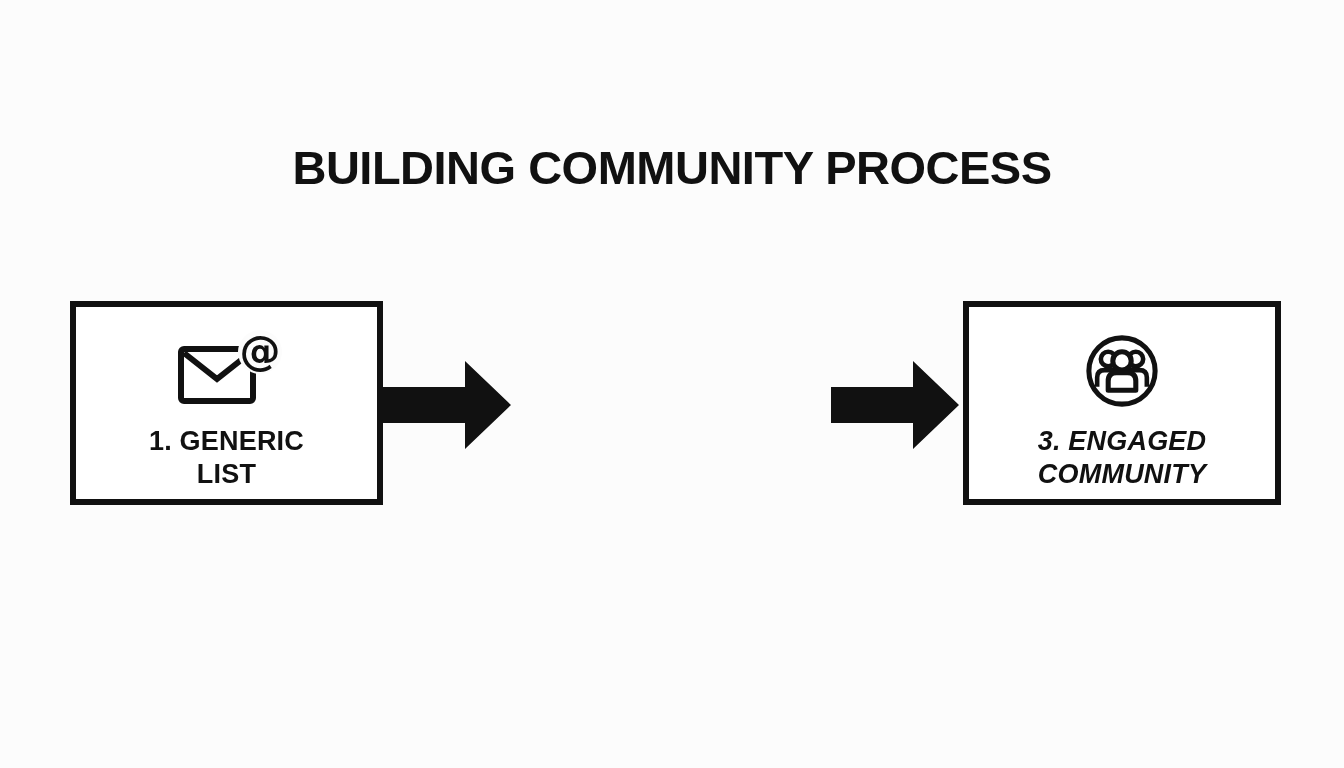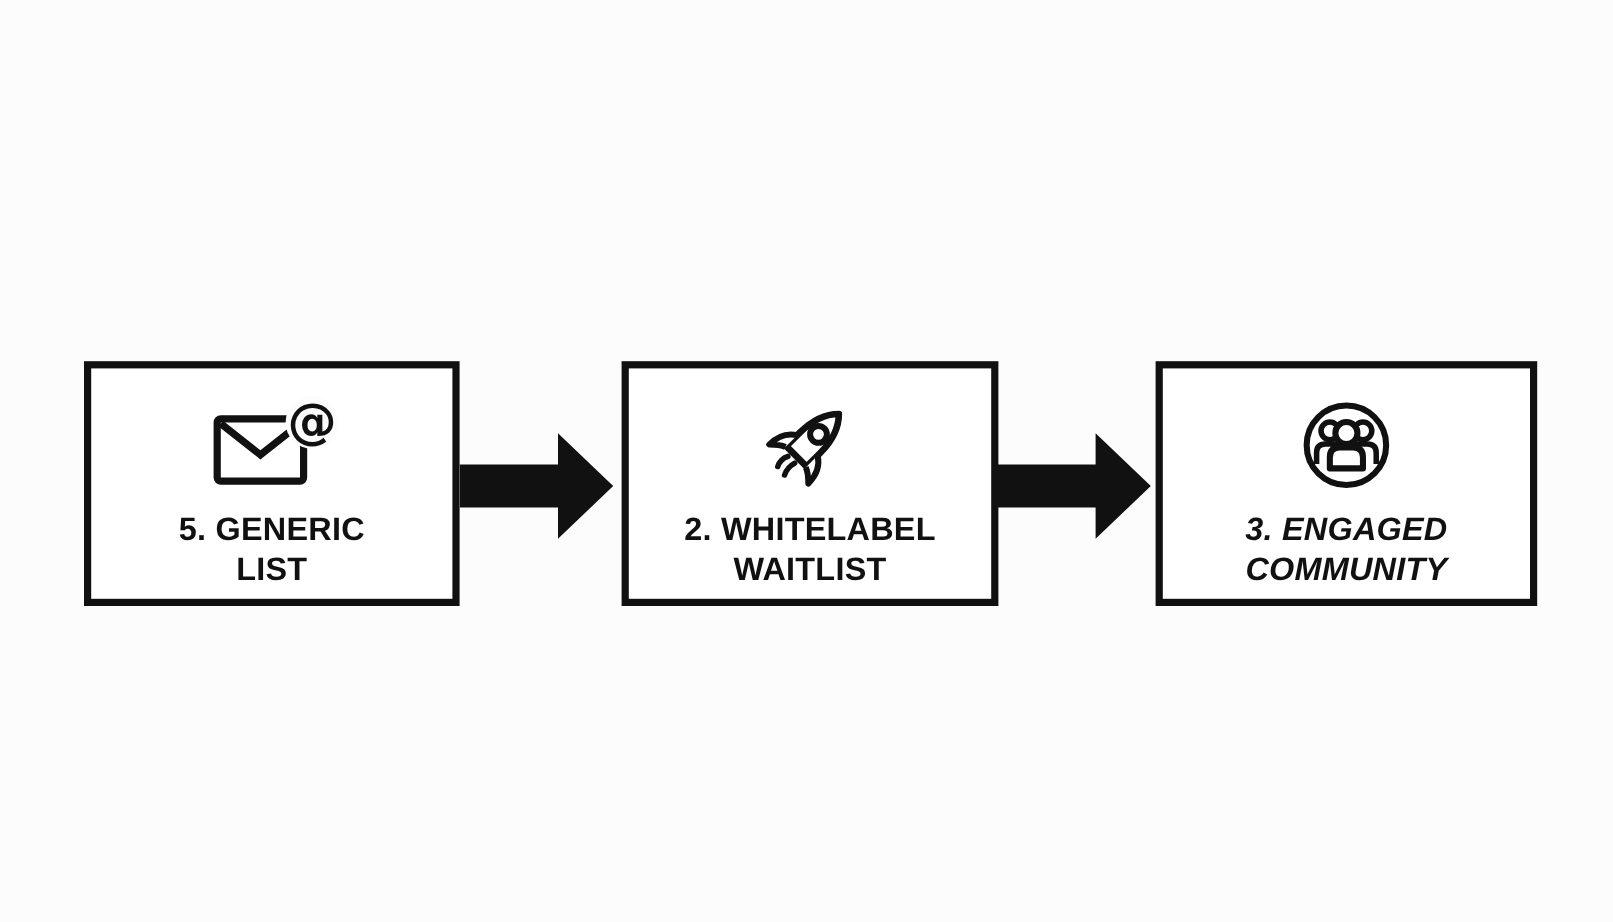--- a/index.html
+++ b/index.html
@@ -68,54 +68,39 @@
     height: 92px;
   }
   .arrow.arrow-1 { left: 383px; }
   .arrow.arrow-2 { left: 831px; }
 </style>
 </head>
 <body>
 
 <div class="canvas">
 
+  <h1 class="title">BUILDING COMMUNITY PROCESS</h1>
 
   <div class="step-box box-1">
     <span class="step-icon">
       <svg width="116" height="92" viewBox="0 0 116 92" aria-hidden="true">
         <rect x="12" y="24" width="72" height="52" rx="3" fill="#ffffff" stroke="#111111" stroke-width="6"></rect>
         <polyline points="15,28 48,54 81,28" fill="none" stroke="#111111" stroke-width="6" stroke-linejoin="miter"></polyline>
         <circle cx="91" cy="27" r="22" fill="#fcfcfc"></circle>
         <text x="91" y="40" text-anchor="middle" font-family="'DejaVu Sans', sans-serif" font-size="41" font-weight="bold" fill="#111111">@</text>
       </svg>
     </span>
-    <div class="step-label">5. GENERIC
+    <div class="step-label">1. GENERIC
 LIST</div>
   </div>
 
   <svg class="arrow arrow-1" viewBox="0 0 130 92" aria-hidden="true">
     <polygon points="0,28 82,28 82,2 128,46 82,90 82,64 0,64" fill="#111111"></polygon>
   </svg>
 
-  <div class="step-box box-2">
-    <span class="step-icon">
-      <svg width="100" height="96" viewBox="0 0 100 96" aria-hidden="true">
-        <g transform="translate(50,46) rotate(45)">
-          <path d="M0,-34 C 9,-25 12,-12 12,0 L 12,16 L -12,16 L -12,0 C -12,-12 -9,-25 0,-34 Z" fill="#ffffff" stroke="#111111" stroke-width="5.5" stroke-linejoin="round"></path>
-          <circle cx="0" cy="-10" r="7" fill="#ffffff" stroke="#111111" stroke-width="5"></circle>
-          <path d="M-12,3 C -20,8 -23,16 -23,25 C -19,21 -15,18 -12,17" fill="#ffffff" stroke="#111111" stroke-width="5" stroke-linejoin="round"></path>
-          <path d="M12,3 C 20,8 23,16 23,25 C 19,21 15,18 12,17" fill="#ffffff" stroke="#111111" stroke-width="5" stroke-linejoin="round"></path>
-          <path d="M-5,21 Q -8,27 -5,33" fill="none" stroke="#111111" stroke-width="4.5" stroke-linecap="round"></path>
-          <path d="M3,21 Q 1,28 4,34" fill="none" stroke="#111111" stroke-width="4.5" stroke-linecap="round"></path>
-        </g>
-      </svg>
-    </span>
-    <div class="step-label">2. WHITELABEL
-WAITLIST</div>
-  </div>
 
   <svg class="arrow arrow-2" viewBox="0 0 130 92" aria-hidden="true">
     <polygon points="0,28 82,28 82,2 128,46 82,90 82,64 0,64" fill="#111111"></polygon>
   </svg>
 
   <div class="step-box box-3">
     <span class="step-icon">
       <svg width="92" height="92" viewBox="0 0 100 100" aria-hidden="true">
         <circle cx="50" cy="50" r="36" fill="#ffffff" stroke="#111111" stroke-width="5.5"></circle>
 

